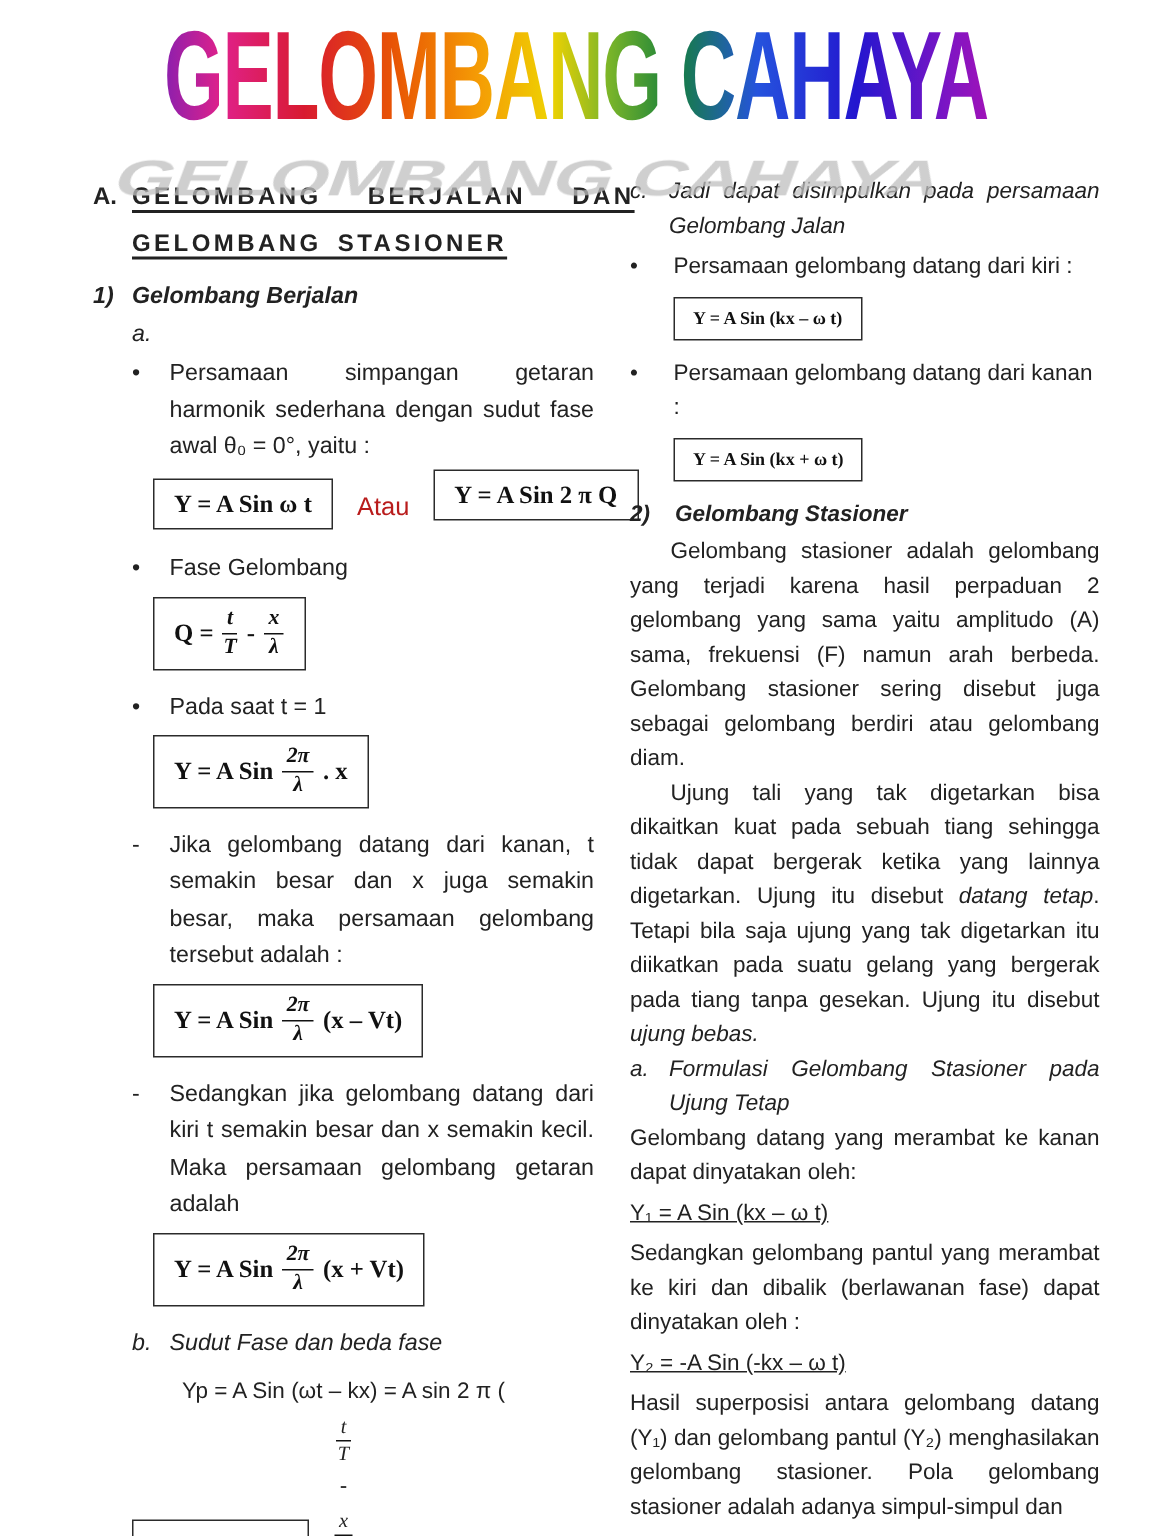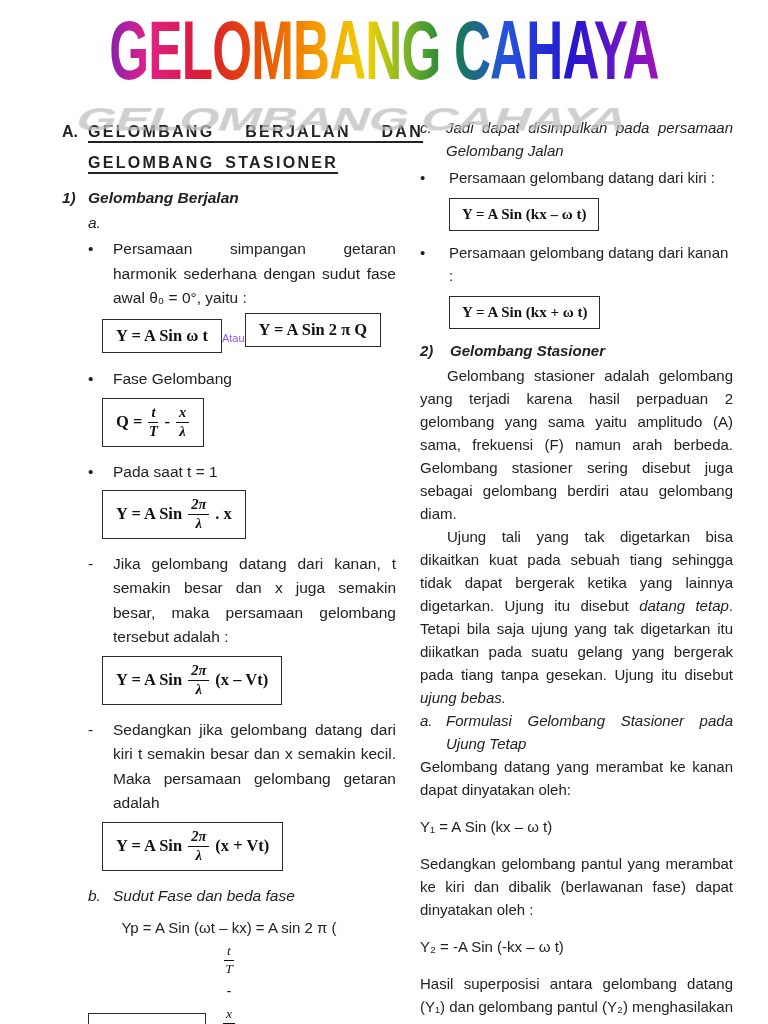--- a/index.html
+++ b/index.html
@@ -44,22 +44,22 @@
 
   
   .li { display:flex; margin:2px 0 6px 26px; }
   .li .marker { width:25px; flex:none; }
   .li .li-text { flex:1; }
 
   
   .fbox { display:inline-flex; align-items:center; gap:5px; border:1.6px solid #2b2b2b;
           background:#fff; padding:6px 13px; font-family:"Liberation Serif", serif;
           font-weight:bold; font-size:16.5px; line-height:1.25; color:#111; white-space:nowrap; }
-  .frow { display:flex; align-items:flex-end; gap:0; margin:8px 0 14px 40px; }
-  .frow .atau { font-family:"Liberation Sans", sans-serif; font-size:11px; color:#8b5cf6; padding-bottom:3px; }
+  .frow { display:flex; align-items:flex-end; gap:16px; margin:8px 0 14px 40px; }
+  .frow .atau { font-family:"Liberation Sans", sans-serif; font-size:17px; color:#b91c1c; padding-bottom:3px; }
   .frow .raised { transform:translateY(-6px); }
   .boxline { margin:6px 0 13px 40px; }
 
   
   .frac { display:inline-block; text-align:center; font-family:"Liberation Serif", serif;
           font-style:italic; line-height:1.1; font-size:.88em; vertical-align:middle; margin:0 1px; }
   .frac .fnum { display:block; border-bottom:1.4px solid #111; padding:0 3px 1px; }
   .frac .fden { display:block; padding-top:1px; }
 
   
@@ -73,24 +73,24 @@
   .tline2 { display:flex; align-items:center; gap:4px; margin:3px 0 0 16px; white-space:nowrap; }
   .arrow { position:relative; width:74px; height:2px; background:#111; flex:none; }
   .arrow::after { content:""; position:absolute; right:-2px; top:-4px; width:0; height:0;
                   border-left:10px solid #111; border-top:5px solid transparent; border-bottom:5px solid transparent; }
   .arrow-label { font-weight:bold; font-size:16px; color:#000000; white-space:nowrap; }
 
   
   .rli { display:flex; margin:4px 0 4px 0; }
   .rli .marker { width:29px; flex:none; }
   .rbox { margin:9px 0 10px 29px; }
-  .rbox .fbox { font-size:15px; padding:6px 12px; }
+  .rbox .fbox { font-size:12px; padding:6px 12px; }
   .para { text-align:justify; }
   .ti { text-indent:27px; }
-  .eq-sans { font-size:15px; margin:14px 0; }
+  .eq-sans { font-size:15px; margin:4px 0;text-decoration:underline; }
   .eq-ind { padding-left:23px; }
 
   
   .partial-box { position:absolute; left:88px; top:1013px; width:118px; height:26px;
                  border:1.6px solid #2b2b2b; background:#fff; }
 </style>
 </head>
 <body>
 
 <div class="page">

